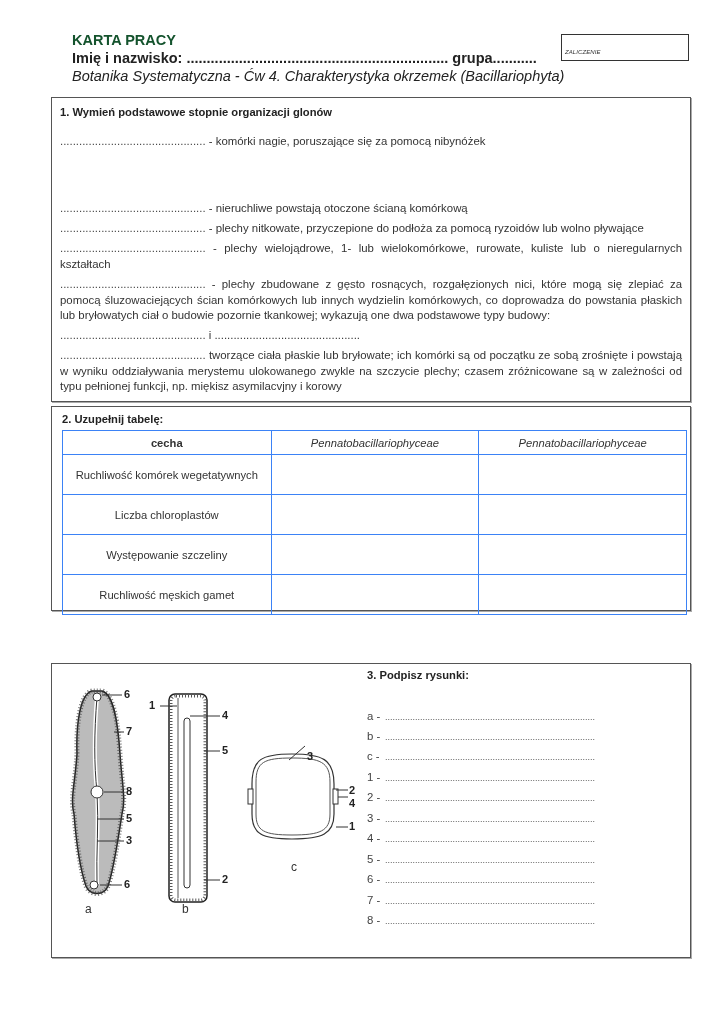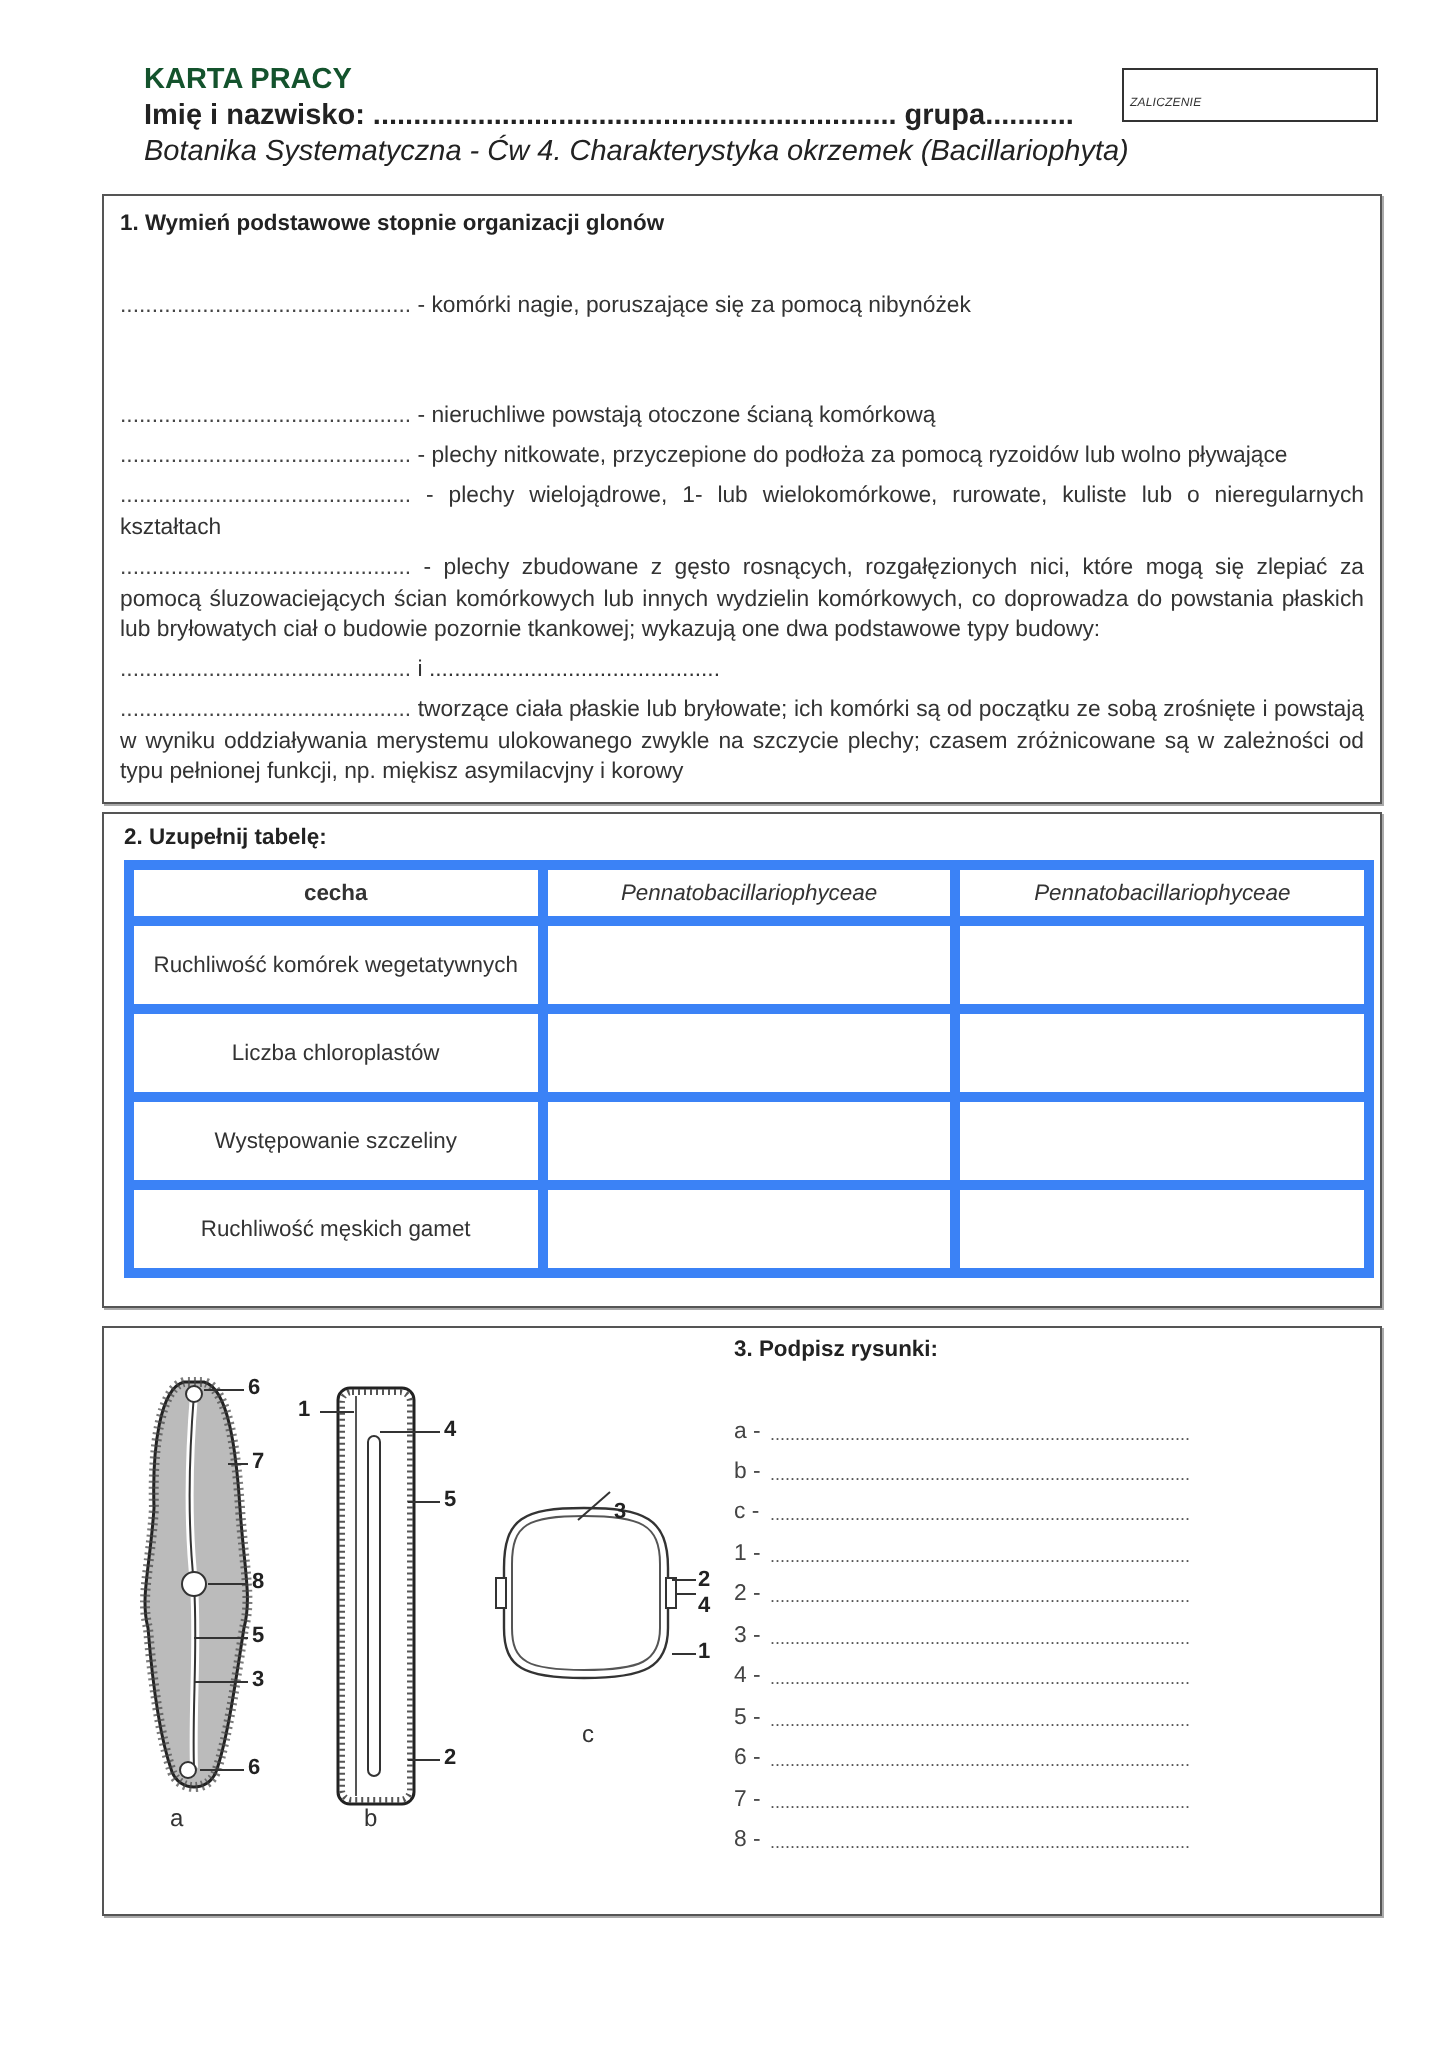--- a/index.html
+++ b/index.html
@@ -9,30 +9,30 @@
 
   .hdr-title { left: 72px; top: 32px; font-size: 14.5px; font-weight: bold; color: #14532d; }
   .hdr-name { left: 72px; top: 50px; font-size: 14.5px; font-weight: bold; color: #222; white-space: nowrap; }
   .hdr-sub { left: 72px; top: 68px; font-size: 14.5px; font-style: italic; color: #222; white-space: nowrap; }
   .grade-box { left: 561px; top: 34px; width: 128px; height: 27px; border: 1px solid #333; box-sizing: border-box; }
   .grade-label { position: absolute; left: 3px; top: 14px; font-size: 6px; font-style: italic; color: #333; letter-spacing: 0.1px; }
 
   .box { border: 1.5px solid #555; box-sizing: border-box; background: #fff;
          box-shadow: 1px 1px 0 #aaa; }
   .box1 { left: 51px; top: 97px; width: 640px; height: 305px; }
-  .box2 { left: 51px; top: 406px; width: 640px; height: 248px; }
+  .box2 { left: 51px; top: 406px; width: 640px; height: 205px; }
   .box3 { left: 51px; top: 663px; width: 640px; height: 295px; }
 
   .s-title { font-size: 11.2px; font-weight: bold; color: #222; }
   .para { position: absolute; left: 8px; width: 622px; font-size: 11.4px; line-height: 15.5px;
           text-align: justify; color: #333; }
   .dots { letter-spacing: 0px; color: #444; }
 
   table.t2 { position: absolute; left: 10px; top: 23px; width: 625px; border-collapse: collapse; }
-  table.t2 td, table.t2 th { border: 5px solid #3b82f6; font-size: 11.2px; text-align: center; color: #333; padding: 0; }
+  table.t2 td, table.t2 th { border: 1px solid #3b82f6; font-size: 11.2px; text-align: center; color: #333; padding: 0; }
   table.t2 th { height: 23px; font-weight: bold; }
   table.t2 th.it { font-style: italic; font-weight: normal; }
   table.t2 td { height: 39px; }
   table.t2 col.c1 { width: 209px; }
   table.t2 col.c2 { width: 208px; }
   table.t2 col.c3 { width: 208px; }
 
   .fig-label { font-size: 12px; color: #333; }
   .num { font-size: 11px; font-weight: bold; color: #222; }
 
@@ -46,21 +46,21 @@
 <div class="abs hdr-title">KARTA PRACY</div>
 <div class="abs hdr-name">Imię i nazwisko: ................................................................. grupa...........</div>
 <div class="abs hdr-sub">Botanika Systematyczna - Ćw 4. Charakterystyka okrzemek (Bacillariophyta)</div>
 <div class="abs grade-box">
   <span class="grade-label">ZALICZENIE</span>
 </div>
 
 <div class="abs box box1">
   <div class="abs s-title" style="left:8px; top:8px;">1. Wymień podstawowe stopnie organizacji glonów</div>
 
-  <div class="para" style="top:48px;">
+  <div class="para" style="top:36px;">
     <span class="dots">..............................................</span><span> - komórki nagie, poruszające się za pomocą nibynóżek</span>
   </div>
   <div class="para" style="top:103px;">
     <span class="dots">..............................................</span><span> - nieruchliwe powstają otoczone ścianą komórkową</span>
   </div>
   <div class="para" style="top:123px;">
     <span class="dots">..............................................</span><span> - plechy nitkowate, przyczepione do podłoża za pomocą ryzoidów lub wolno pływające</span>
   </div>
   <div class="para" style="top:143px;">
     <span class="dots">..............................................</span><span> - plechy wielojądrowe, 1- lub wielokomórkowe, rurowate, kuliste lub o nieregularnych kształtach</span>

